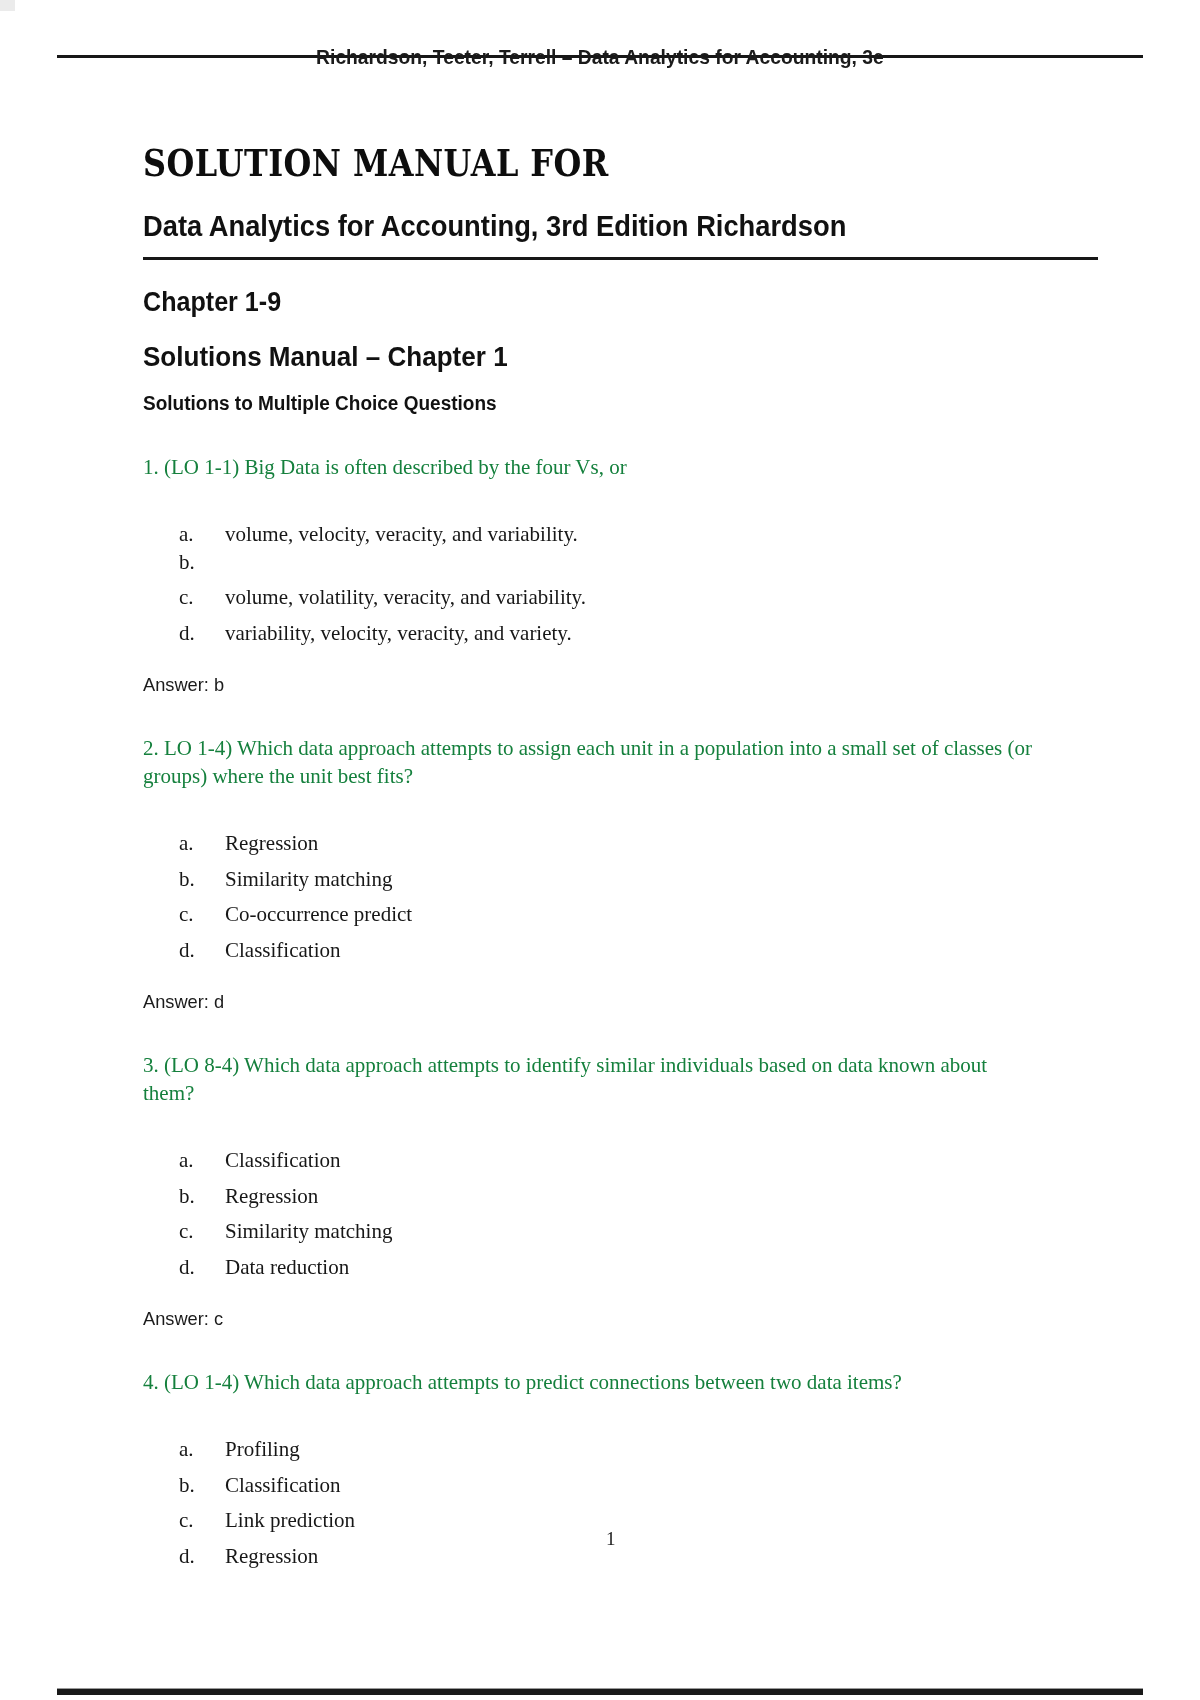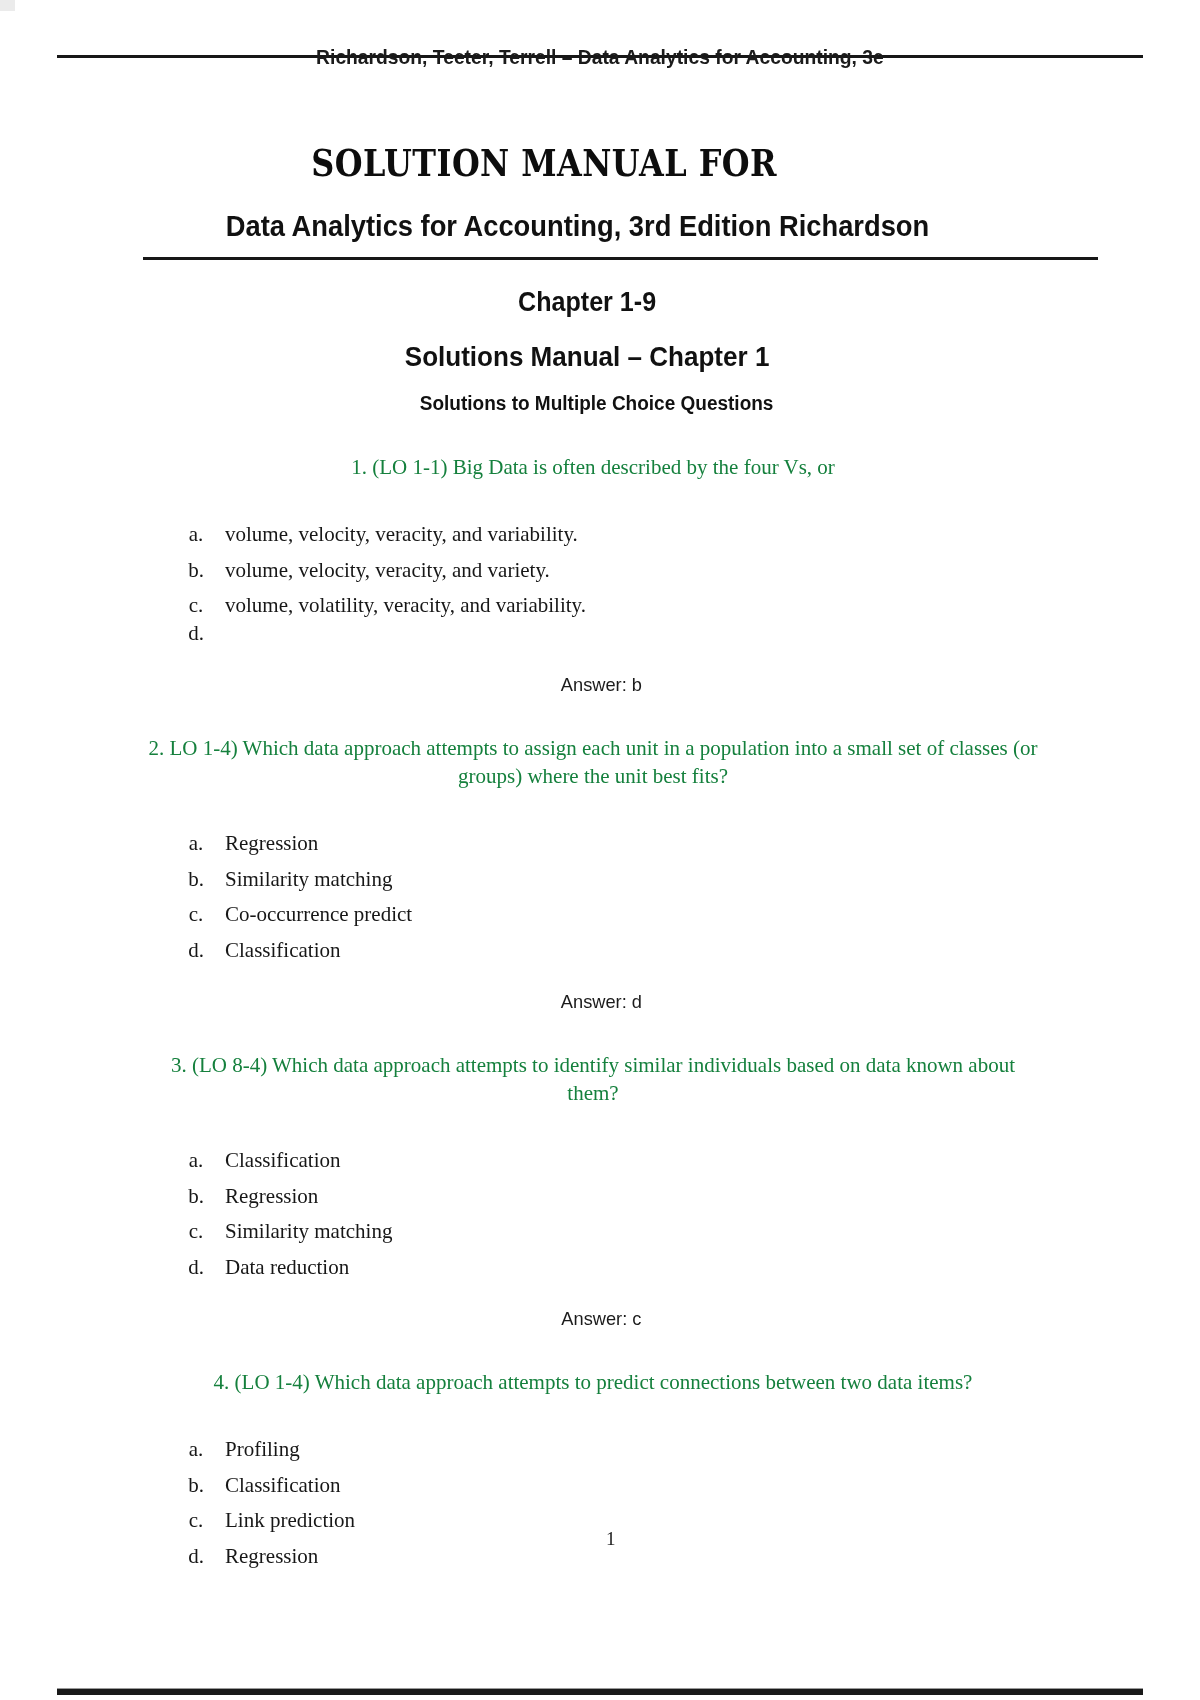--- a/index.html
+++ b/index.html
@@ -3,21 +3,20 @@
 <meta charset="utf-8">
 <style>
   html, body { margin:0; padding:0; background:#ffffff; }
   .page {
     position: relative;
     width: 1200px;
     height: 1700px;
     background: #ffffff;
     overflow: hidden;
     color: #141414;
-    text-align: center;
   }
   .corner-artifact {
     position: absolute; left: 0; top: 0;
     width: 15px; height: 11px;
     background: #ebebeb;
   }
   
   .header-rule {
     position: absolute;
     left: 57px; top: 55px;
@@ -178,28 +177,28 @@
 
     <div>
       <p class="question-text">1. (LO 1-1) Big Data is often described by the four Vs, or</p>
       <div class="options">
         <div class="opt-row">
           <span class="opt-letter">a.</span>
           <span class="opt-text">volume, velocity, veracity, and variability.</span>
         </div>
         <div class="opt-row">
           <span class="opt-letter">b.</span>
-          <span class="opt-text">volume, velocity, veracity, and variety.</span>
         </div>
         <div class="opt-row">
           <span class="opt-letter">c.</span>
           <span class="opt-text">volume, volatility, veracity, and variability.</span>
         </div>
         <div class="opt-row">
           <span class="opt-letter">d.</span>
+          <span class="opt-text">variability, velocity, veracity, and variety.</span>
         </div>
       </div>
       <div class="answer-line">Answer: b</div>
     </div>
 
     <div>
       <p class="question-text">2. LO 1-4) Which data approach attempts to assign each unit in a population into a small set of classes (or groups) where the unit best fits?</p>
       <div class="options">
         <div class="opt-row">
           <span class="opt-letter">a.</span>

